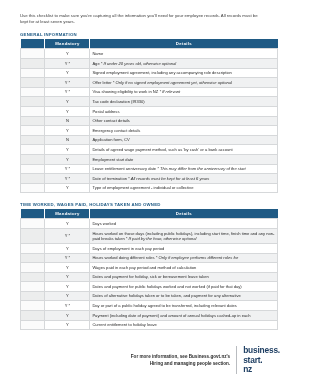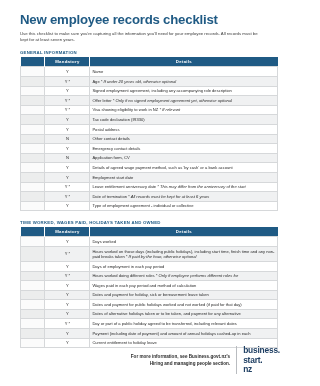--- a/index.html
+++ b/index.html
@@ -117,21 +117,20 @@
     font-weight: bold;
     line-height: 9.2px;
     letter-spacing: -0.2px;
   }
 </style>
 </head>
 <body>
 
 <div class="page">
 
-  <h1 class="doc-title">New employee records checklist</h1>
   <p class="doc-intro">Use this checklist to make sure you're capturing all the information you'll need for your employee records. All records must be kept for at least seven years.</p>
 
   <div id="sections-container">
       <div class="section-heading">GENERAL INFORMATION</div>
       <table class="checklist">
         <colgroup>
           <col class="c-tick">
           <col class="c-mand">
           <col class="c-det">
         </colgroup>

